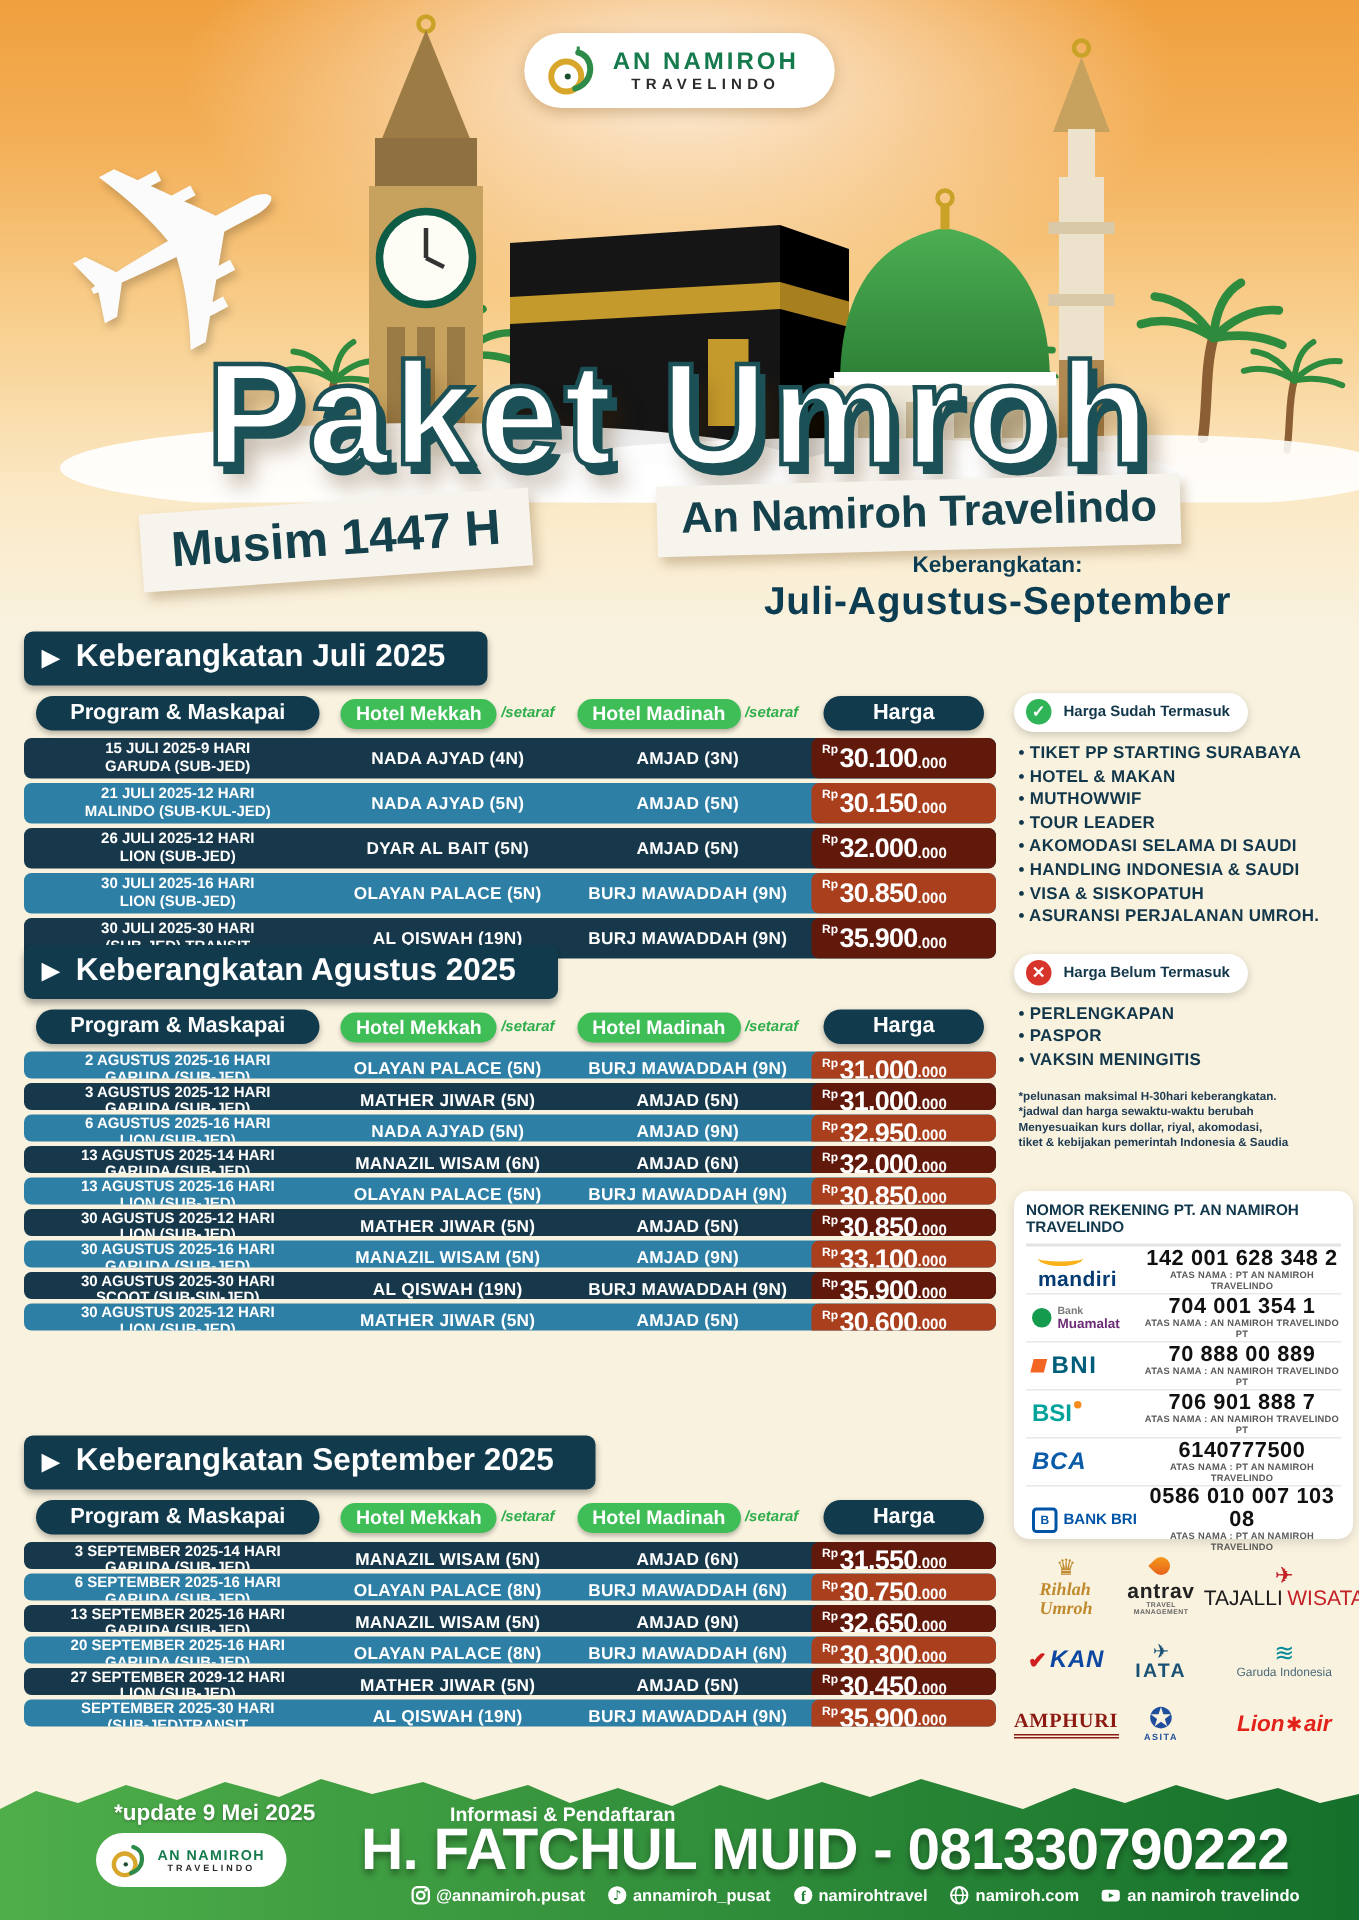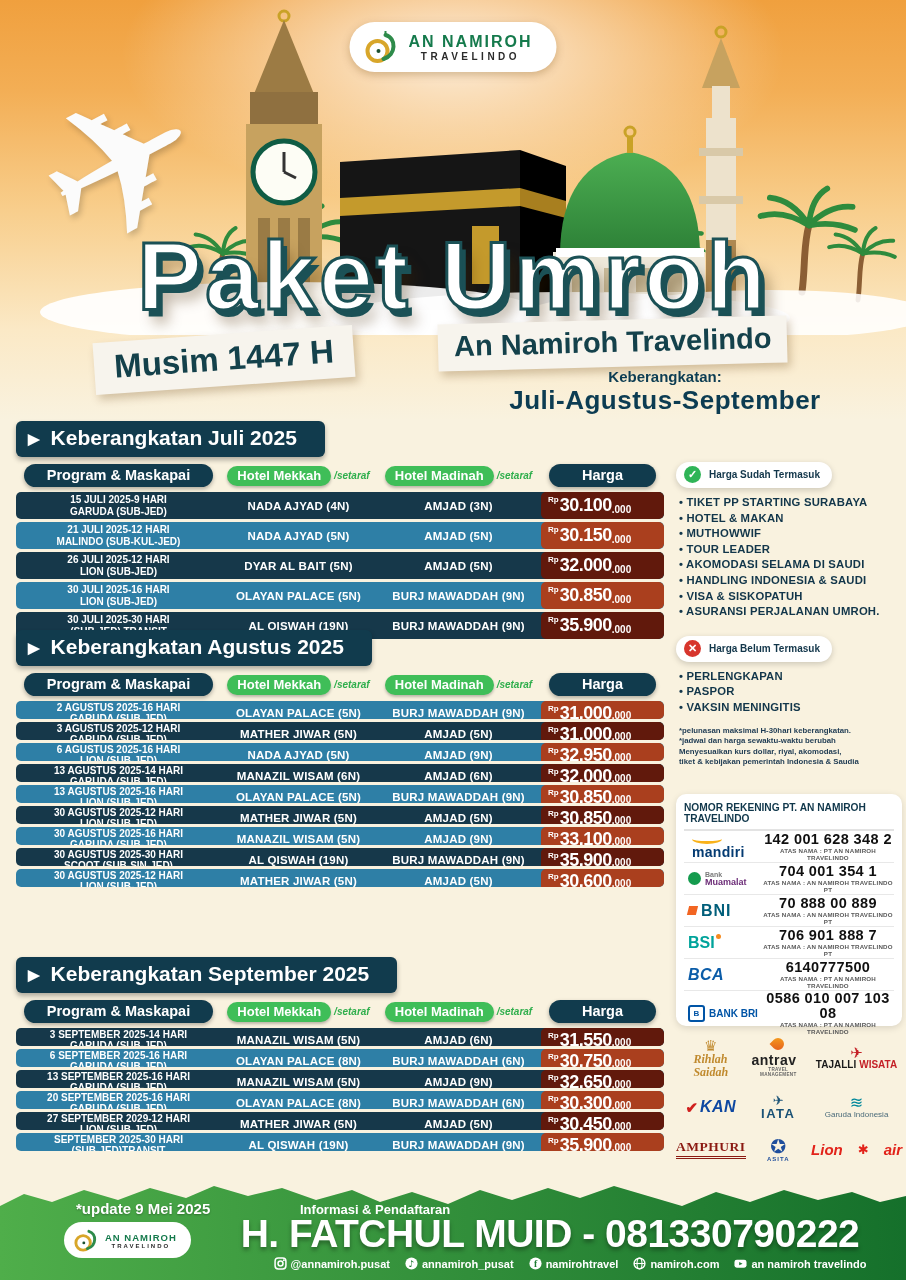--- a/index.html
+++ b/index.html
@@ -92,34 +92,34 @@
   .pt{display:flex;flex-direction:column;align-items:center;line-height:1.05;text-align:center}
   .pg{line-height:1}
   .plines{display:flex;flex-direction:column;align-items:flex-start}
   .pt-rihlah .pg{color:#C08A2E;font-size:15px}
   .pt-rihlah .pl{color:#C08A2E;font-family:"Liberation Serif",serif;font-weight:bold;font-size:12px;font-style:italic}
   .drop{width:12px;height:12px;background:linear-gradient(135deg,#F6A21C,#E4581C);border-radius:50% 50% 50% 0;transform:rotate(45deg);margin-bottom:3px}
   .pt-antrav .pl0{color:#222;font-weight:bold;font-size:14px;letter-spacing:.5px}
   .pt-antrav .pl1{color:#666;font-size:4.6px;font-weight:bold;letter-spacing:.3px}
   .pt-tajalli .pg{color:#C42127;font-size:15px}
   .pt-tajalli .plines{flex-direction:row;gap:3px}
-  .pt-tajalli .pl{font-weight:bold;font-size:10px}
+  .pt-tajalli .pl{font-weight:normal;font-size:14px}
   .pt-tajalli .pl0{color:#1a1a1a}.pt-tajalli .pl1{color:#C42127}
   .pt-kan{flex-direction:row;gap:2px}
   .pt-kan .pg{color:#D0201E;font-size:15px;font-weight:bold}
   .pt-kan .pl{color:#0D47A1;font-weight:bold;font-style:italic;font-size:16px;letter-spacing:.5px}
   .pt-iata .pg{color:#1A5276;font-size:13px}
   .pt-iata .pl{color:#1A5276;font-weight:bold;font-size:13px;letter-spacing:1.5px}
   .pt-garuda .pg{color:#00889B;font-size:16px}
   .pt-garuda .pl{color:#4A6B7A;font-size:8px}
   .pt-amphuri .pl{color:#8B1A12;font-family:"Liberation Serif",serif;font-weight:bold;font-size:13.5px;letter-spacing:.5px;
     border-bottom:3px double #8B1A12;padding-bottom:1px}
   .pt-asita .pg{color:#1F4E9C;font-size:19px}
   .pt-asita .pl{color:#1F4E9C;font-weight:bold;font-size:6px;letter-spacing:1px}
-  .pt-lionair{flex-direction:row;gap:15px}
+  .pt-lionair{flex-direction:row;gap:1px}
   .pt-lionair .pg{color:#E2231A;font-size:13px}
   .pt-lionair .pl{color:#E2231A;font-weight:bold;font-style:italic;font-size:15px}
   
   .footer-svg{position:absolute;left:0;bottom:0}
   .f-update{position:absolute;left:76px;top:1200px;color:#fff;font-weight:bold;font-size:15px;text-shadow:0 1px 2px rgba(0,0,0,.3)}
   .f-badge{position:absolute;left:64px;top:1222px;background:#fff;border-radius:26px;display:flex;align-items:center;gap:6px;
     padding:4px 14px 4px 9px;height:36px;box-sizing:border-box}
   .f-badge .logo-text .l1{font-size:9.5px;letter-spacing:1px}
   .f-badge .logo-text .l2{font-size:6px;letter-spacing:2px}
   .f-info{position:absolute;left:300px;top:1202px;color:#fff;font-weight:bold;font-size:13px}
@@ -650,21 +650,21 @@
           </div>
         </div>
       </div>
   </div>
 
   <div class="partners">
       <div class="pt pt-rihlah">
         <span class="pg">♛</span>
         <span class="plines">
           <span class="pl pl0">Rihlah</span>
-          <span class="pl pl1">Saidah</span>
+          <span class="pl pl1">Umroh</span>
         </span>
       </div>
       <div class="pt pt-antrav">
         <span class="drop"></span>
         <span class="plines">
           <span class="pl pl0">antrav</span>
           <span class="pl pl1">TRAVEL MANAGEMENT</span>
         </span>
       </div>
       <div class="pt pt-tajalli">

